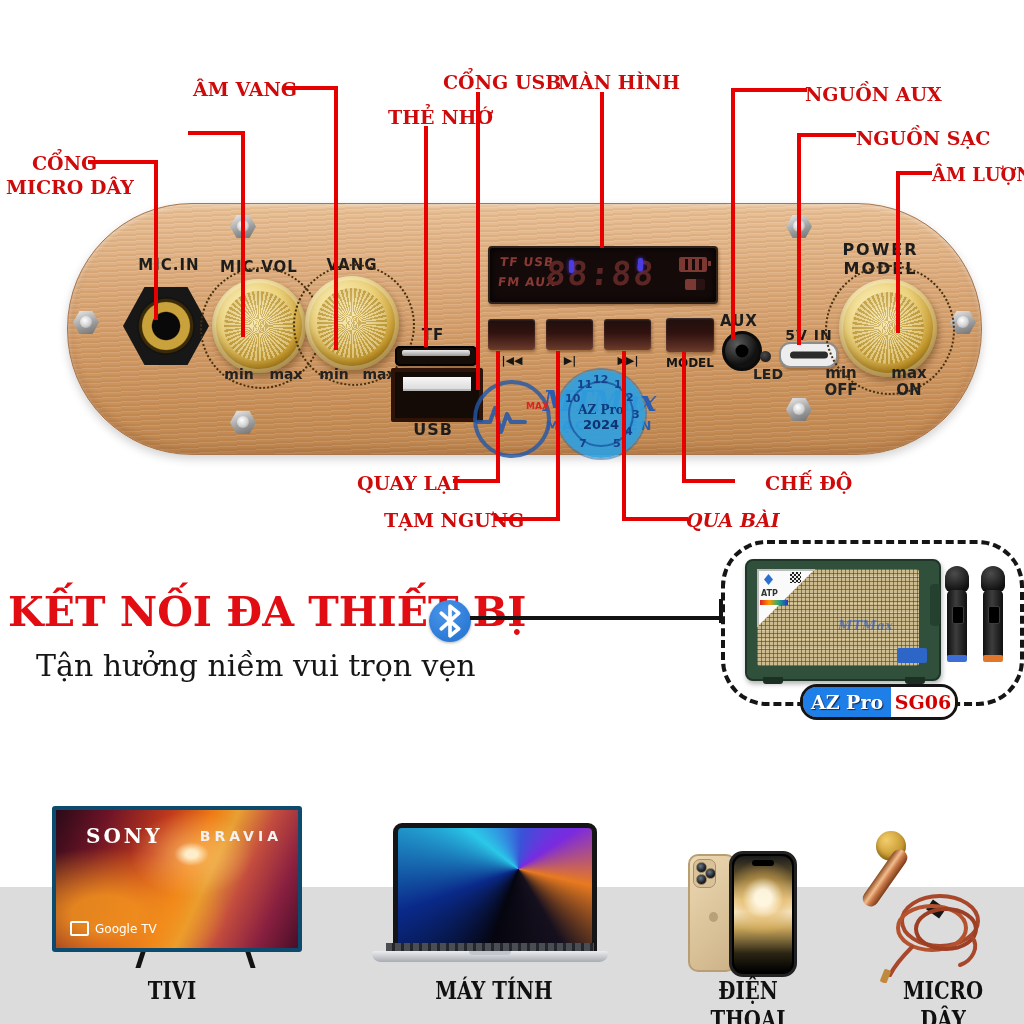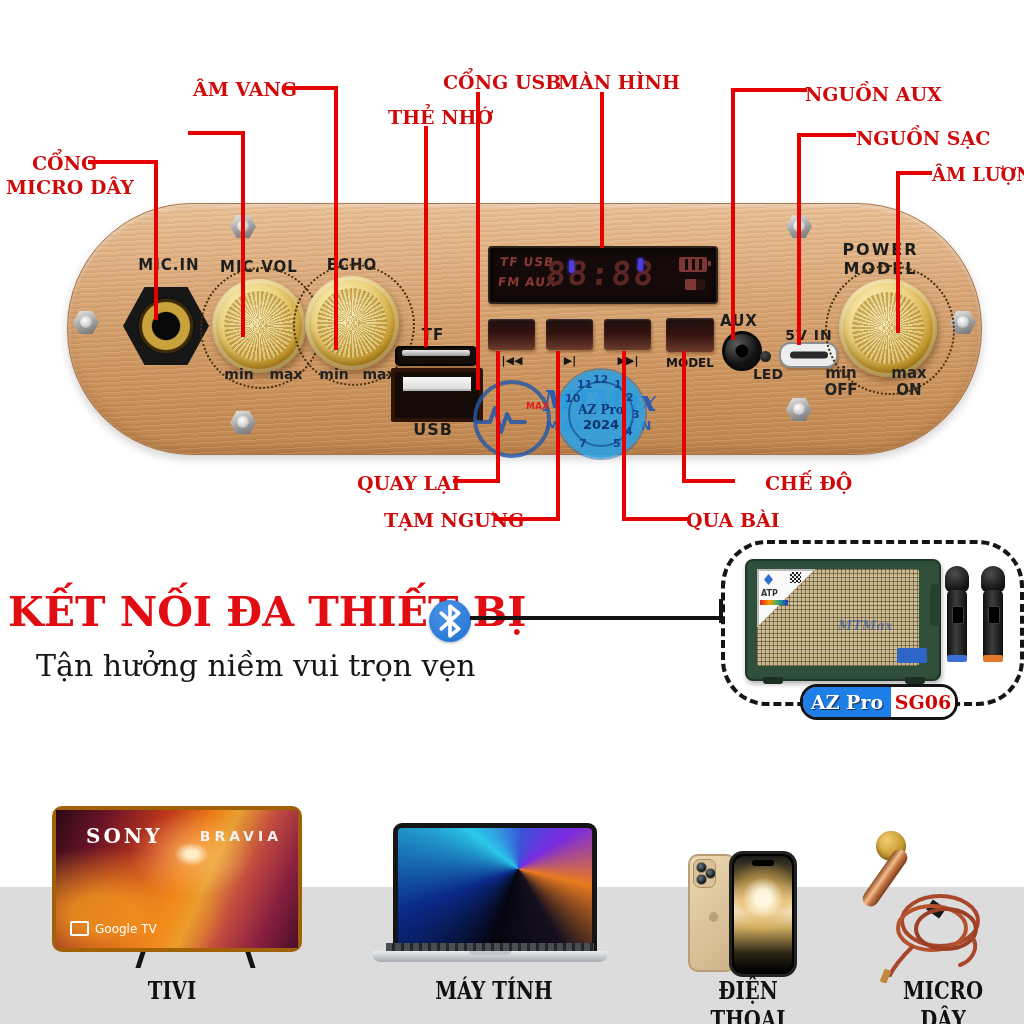--- a/index.html
+++ b/index.html
@@ -106,21 +106,21 @@
     background:linear-gradient(90deg,#0f0f0f,#3d3d3d 45%,#0f0f0f);}
   .mic-screen{position:absolute;width:10px;height:16px;background:#000;border:1px solid #3c3c3c;border-radius:2px;}
   .mic-ring{position:absolute;width:20px;height:7px;border-radius:2px;}
   #pill{position:absolute;left:800px;top:684px;width:152px;height:30px;border:3px solid #141414;border-radius:17px;
     background:#fff;display:flex;overflow:hidden;box-shadow:0 0 0 1px #d33 inset;}
   #pill-left{flex:1;background:#1f7fe8;color:#fff;font:700 19px "DejaVu Serif","Liberation Serif",serif;
     display:flex;align-items:center;justify-content:center;text-shadow:1px 1px 1px #0a2a5a;}
   #pill-right{width:64px;background:#fff;color:#d40000;font:700 19px "DejaVu Serif","Liberation Serif",serif;
     display:flex;align-items:center;justify-content:center;}
   
-  #tv-frame{position:absolute;left:52px;top:806px;width:250px;height:146px;background:#a16207;border-radius:10px;padding:4px;box-sizing:border-box;}
+  #tv-frame{position:absolute;left:52px;top:806px;width:250px;height:146px;background:#0c4a6e;border-radius:3px;padding:4px;box-sizing:border-box;}
   #tv-pic{position:relative;width:100%;height:100%;overflow:hidden;
     background:
       radial-gradient(ellipse at 56% 32%,rgba(255,244,210,.95) 0 3%,rgba(255,200,120,.45) 9%,transparent 32%),
       radial-gradient(ellipse at 20% 75%,rgba(244,150,30,.85) 0 12%,transparent 45%),
       linear-gradient(115deg,#2a0a18 0%,#6e1426 18%,#c23a1c 38%,#ef7d16 52%,#e8a032 60%,#c44d3e 72%,#8a2040 86%,#4a0e28 100%);}
   .tv-leg{position:absolute;width:5px;height:16px;background:#131313;}
   #lap-screen{position:absolute;left:393px;top:823px;width:194px;height:128px;border:5px solid #151515;border-radius:9px 9px 0 0;
     background:conic-gradient(from 200deg at 62% 32%,#05050f,#0a2a8a 14%,#2bc8e8 30%,#3a52d8 46%,#7a2ae0 60%,#e87a20 73%,#16101e 86%,#05050f);}
   #lap-kbd{position:absolute;left:386px;top:943px;width:208px;height:9px;background:#23262c;
     background-image:repeating-linear-gradient(90deg,rgba(255,255,255,.18) 0 6px,transparent 6px 9px);}
@@ -166,21 +166,21 @@
   <div id="panel">
     <div class="screw" style="left:162px;top:11px;"></div>
     <div class="screw" style="left:718px;top:11px;"></div>
     <div class="screw" style="left:5px;top:107px;"></div>
     <div class="screw" style="left:882px;top:107px;"></div>
     <div class="screw" style="left:162px;top:207px;"></div>
     <div class="screw" style="left:718px;top:194px;"></div>
 
     <div class="panel-label" style="left:56px;width:90px;top:52px;">MIC.IN</div>
     <div class="panel-label" style="left:143px;width:96px;top:54px;">MIC.VOL</div>
-    <div class="panel-label" style="left:246px;width:76px;top:52px;">ECHO</div>
+    <div class="panel-label" style="left:246px;width:76px;top:52px;">VANG</div>
 
     <div class="jack-hex" style="left:55px;top:83px;"></div>
 
     <div class="knob-ring" style="left:132px;top:63px;width:118px;height:118px;"></div>
     <div class="knob" style="left:144px;top:75px;width:94px;height:94px;"></div>
     <div class="knob-ring" style="left:225px;top:60px;width:118px;height:118px;"></div>
     <div class="knob" style="left:237px;top:72px;width:94px;height:94px;"></div>
 
     <div class="small-label abs" style="left:151px;width:40px;top:162px;">min</div>
     <div class="small-label abs" style="left:198px;width:40px;top:162px;">max</div>
@@ -246,21 +246,21 @@
   <div class="callout" style="left:32px;top:152px;">CỔNG</div>
   <div class="callout" style="left:6px;top:176px;">MICRO DÂY</div>
   <div class="callout" style="left:388px;top:106px;">THẺ NHỚ</div>
   <div class="callout" style="left:443px;top:71px;">CỔNG USB</div>
   <div class="callout" style="left:558px;top:71px;">MÀN HÌNH</div>
   <div class="callout" style="left:805px;top:83px;">NGUỒN AUX</div>
   <div class="callout" style="left:856px;top:127px;">NGUỒN SẠC</div>
   <div class="callout" style="left:932px;top:164px;font-size:18px;">ÂM LƯỢNG</div>
   <div class="callout" style="left:357px;top:472px;">QUAY LẠI</div>
   <div class="callout" style="left:384px;top:509px;">TẠM NGƯNG</div>
-  <div class="callout" style="left:686px;top:509px;">QUA BÀI</div>
+  <div class="callout" style="left:686px;top:509px;font-style:italic;">QUA BÀI</div>
   <div class="callout" style="left:737px;top:472px;margin-left:28px;">CHẾ ĐỘ</div>
 
   <div class="rline" style="left:285px;top:86px;width:52px;height:4px;"></div>
   <div class="rline" style="left:334px;top:86px;width:4px;height:264px;"></div>
   <div class="rline" style="left:188px;top:131px;width:57px;height:4px;"></div>
   <div class="rline" style="left:241px;top:131px;width:4px;height:206px;"></div>
   <div class="rline" style="left:88px;top:160px;width:70px;height:4px;"></div>
   <div class="rline" style="left:154px;top:160px;width:4px;height:160px;"></div>
   <div class="rline" style="left:424px;top:126px;width:4px;height:221px;"></div>
   <div class="rline" style="left:476px;top:92px;width:4px;height:298px;"></div>

